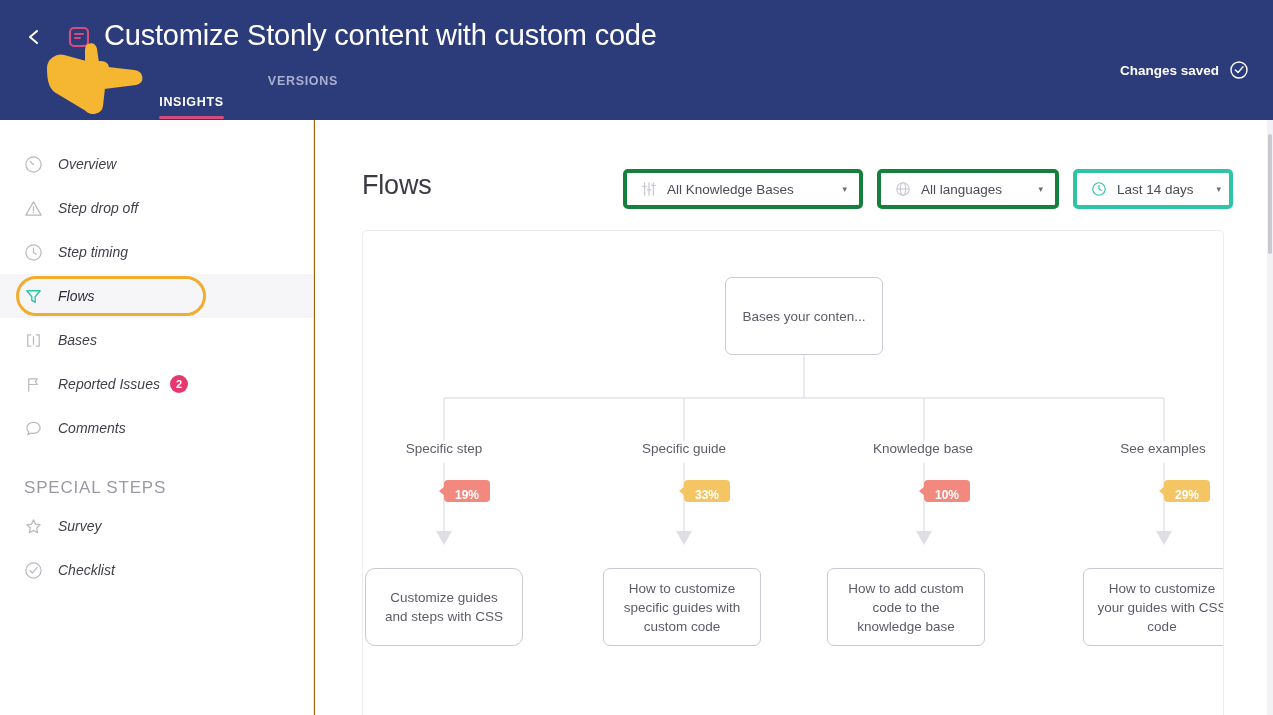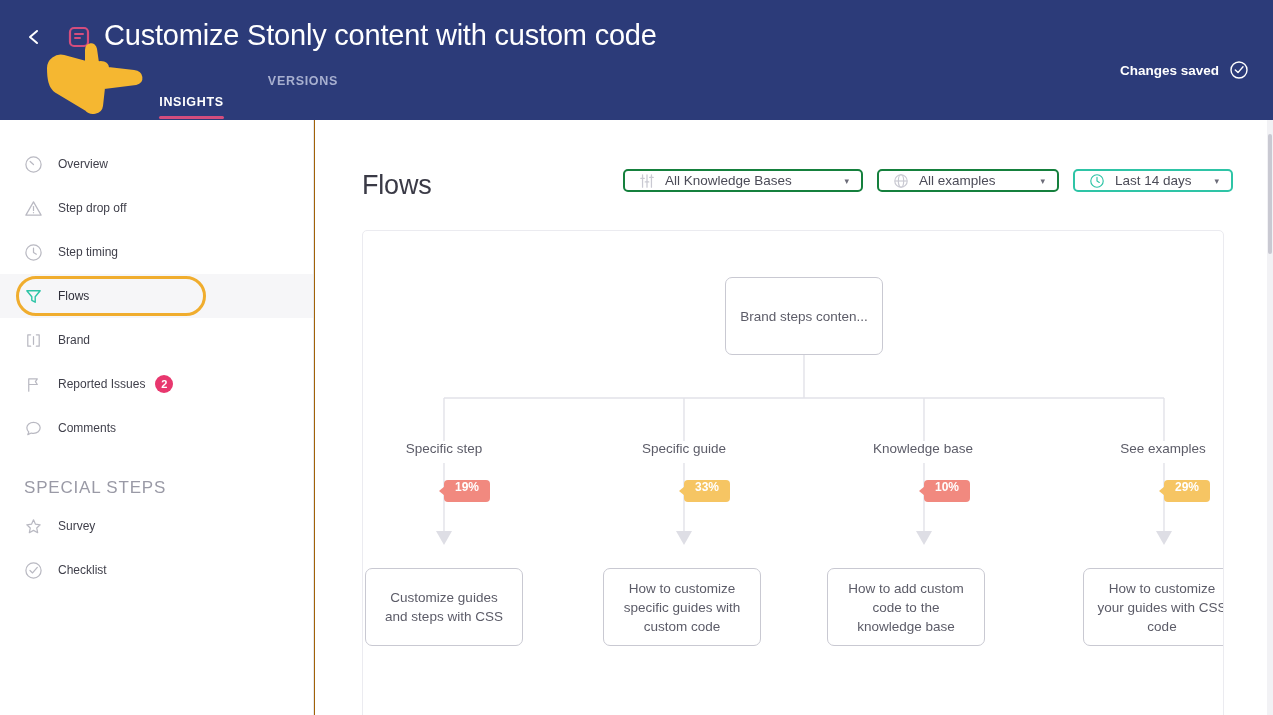--- a/index.html
+++ b/index.html
@@ -61,21 +61,21 @@
     padding-top:22px;
   }
   .nav-item {
     position:relative; display:flex; align-items:center; height:44px;
     padding-left:22px; cursor:pointer; color:#4a4a55;
   }
   .nav-item .ico {
     width:22px; height:22px; margin-right:14px; flex:0 0 22px;
     display:flex; align-items:center; justify-content:center; color:#b9b9c2;
   }
-  .nav-item .lbl { font-size:12px; color:#3f3f4a; white-space:nowrap; }
+  .nav-item .lbl { font-size:14px; color:#3f3f4a; white-space:nowrap;font-style:italic; }
   .nav-item.active { background:#f6f6f8; }
   .nav-item.active .lbl { color:#2f2f3a; font-weight:400; }
   .nav-item.active .ico { color:#2ec4a6; }
   .nav-highlight {
     position:absolute; left:16px; top:2px; width:190px; height:40px;
     border:3px solid #f0ad2e; border-radius:22px; pointer-events:none;
   }
   .badge-count {
     margin-left:10px; min-width:18px; height:18px; padding:0 5px;
     background:#e8376e; color:#fff; border-radius:9px;
@@ -90,22 +90,22 @@
   .main {
     position:absolute; left:315px; top:120px; width:958px; height:595px;
     background:#ffffff; overflow:hidden;
   }
   .flows-title {
     position:absolute; left:47px; top:50px;
     font-size:27px; color:#3a3a46; font-weight:400; letter-spacing:-0.2px;
   }
   .filters { position:absolute; left:308px; top:49px; display:flex; gap:14px; align-items:center; }
   .filter {
-    height:23px; display:flex; align-items:center; gap:9px;
-    padding:0 12px 0 13px; border:2px solid #15803d; border-radius:5px;
+    height:40px; display:flex; align-items:center; gap:9px;
+    padding:0 12px 0 13px; border:4px solid #15803d; border-radius:5px;
     background:#fff; cursor:pointer; color:#4b4b57;
   }
   .filter .f-ico { width:18px; height:18px; display:flex; align-items:center; justify-content:center; color:#c9c9d2; flex:0 0 18px; }
   .filter .f-lbl { font-size:13.5px; white-space:nowrap; }
   .filter .caret { margin-left:auto; padding-left:14px; font-size:9px; color:#6b6b78; }
   .filter.kb { width:240px; }
   .filter.lang { width:182px; }
   .filter.date { width:160px; border-color:#2ec4a6; }
   .filter.date .f-ico { color:#2ec4a6; }
 
@@ -117,33 +117,33 @@
   
   .flow { position:absolute; inset:0; }
   .node {
     position:absolute; border:1px solid #c9c9d2; border-radius:7px;
     background:#fff; display:flex; align-items:center; justify-content:center;
     text-align:center; color:#5c5c68; font-size:13.5px; line-height:19px;
     padding:6px 12px; cursor:pointer;
   }
   .node.root { left:362px; top:46px; width:158px; height:78px; }
   .leaf { width:158px; height:78px; top:337px; }
-  .leaf.l1 { left:2px; }
+  .leaf.l1 { left:2px;border-radius:10px; }
   .leaf.l2 { left:240px; }
   .leaf.l3 { left:464px; }
   .leaf.l4 { left:720px; }
   .branch-label {
     position:absolute; top:210px; width:180px; text-align:center;
     font-size:13.5px; color:#5c5c68; white-space:nowrap;
   }
   .bl1 { left:-9px; } .bl2 { left:231px; } .bl3 { left:470px; } .bl4 { left:710px; }
   .pct {
     position:absolute; top:249px; height:22px; padding:0 11px;
     border-radius:4px; color:#ffffff; font-size:12px; font-weight:700;
-    display:flex; align-items:flex-start; justify-content:center;
+    display:flex; align-items:flex-end; justify-content:center;
   }
   .pct::before {
     content:""; position:absolute; left:-5px; top:50%; transform:translateY(-50%);
     border-top:5px solid transparent; border-bottom:5px solid transparent;
     border-right:6px solid currentColor;
   }
   .pct.red { background:#f1897f; color:#f1897f; }
   .pct.amber { background:#f6c563; color:#f6c563; }
   .pct span { color:#ffffff; position:relative; }
   .p1 { left:81px; } .p2 { left:321px; } .p3 { left:561px; } .p4 { left:801px; }
@@ -250,21 +250,21 @@
     </div>
 
     <div class="nav-item">
       <span class="ico">
         <svg width="19" height="19" viewBox="0 0 20 20" fill="none" stroke="currentColor" stroke-width="1.3" stroke-linecap="round" stroke-linejoin="round">
           <path d="M7 4H4v12h3"></path>
             <path d="M13 4h3v12h-3"></path>
             <path d="M10 6v8"></path>
         </svg>
       </span>
-      <span class="lbl">Brand</span>
+      <span class="lbl">Bases</span>
     </div>
 
     <div class="nav-item">
       <span class="ico">
         <svg width="19" height="19" viewBox="0 0 20 20" fill="none" stroke="currentColor" stroke-width="1.3" stroke-linecap="round" stroke-linejoin="round">
           <path d="M5 17V4h9l-2 3 2 3H5"></path>
         </svg>
       </span>
       <span class="lbl">Reported Issues</span>
       <span class="badge-count">2</span>
@@ -319,21 +319,21 @@
       </div>
 
       <div class="filter lang">
         <span class="f-ico">
           <svg width="16" height="16" viewBox="0 0 18 18" fill="none" stroke="currentColor" stroke-width="1.3">
             <circle cx="9" cy="9" r="7"></circle>
               <ellipse cx="9" cy="9" rx="3" ry="7"></ellipse>
               <path d="M2.3 9h13.4"></path>
           </svg>
         </span>
-        <span class="f-lbl">All examples</span>
+        <span class="f-lbl">All languages</span>
         <span class="caret">▾</span>
       </div>
 
       <div class="filter date">
         <span class="f-ico">
           <svg width="16" height="16" viewBox="0 0 18 18" fill="none" stroke="currentColor" stroke-width="1.3">
             <circle cx="9" cy="9" r="7"></circle>
               <polyline points="9,5 9,9 11.6,10.6" stroke-linecap="round" stroke-linejoin="round"></polyline>
           </svg>
         </span>
@@ -359,21 +359,21 @@
             <path d="M801 232 V300"></path>
           </g>
           <g fill="#dedee5">
             <polygon points="73,300 89,300 81,314"></polygon>
             <polygon points="313,300 329,300 321,314"></polygon>
             <polygon points="553,300 569,300 561,314"></polygon>
             <polygon points="793,300 809,300 801,314"></polygon>
           </g>
         </svg>
 
-        <div class="node root">Brand steps conten...</div>
+        <div class="node root">Bases your conten...</div>
 
         <div class="branch-label bl1">Specific step</div>
         <div class="branch-label bl2">Specific guide</div>
         <div class="branch-label bl3">Knowledge base</div>
         <div class="branch-label bl4">See examples</div>
 
         <div class="pct red p1">
             <span>19%</span>
           </div>
         <div class="pct amber p2">

